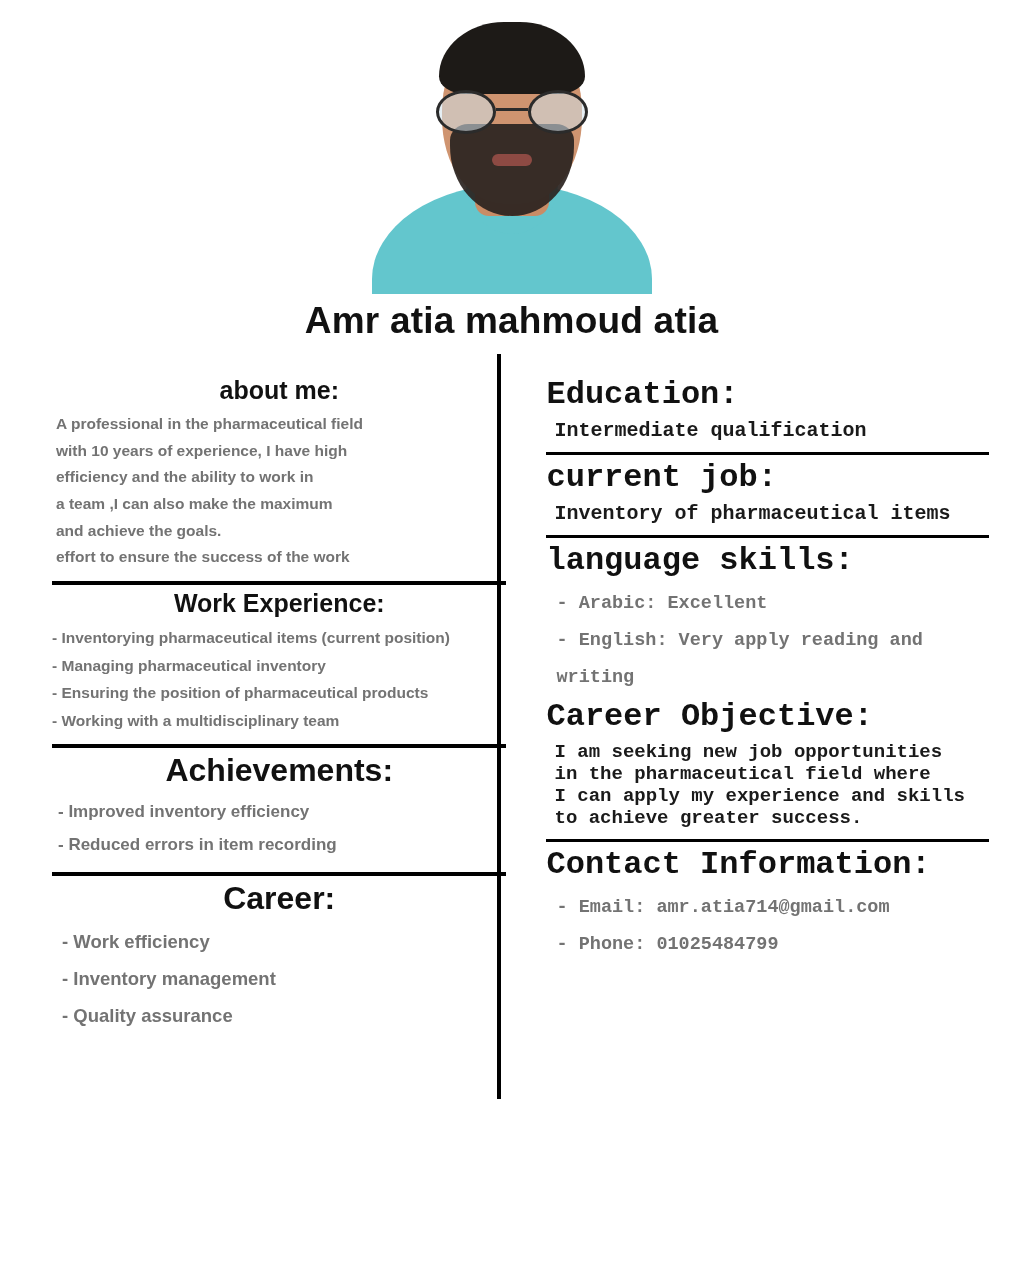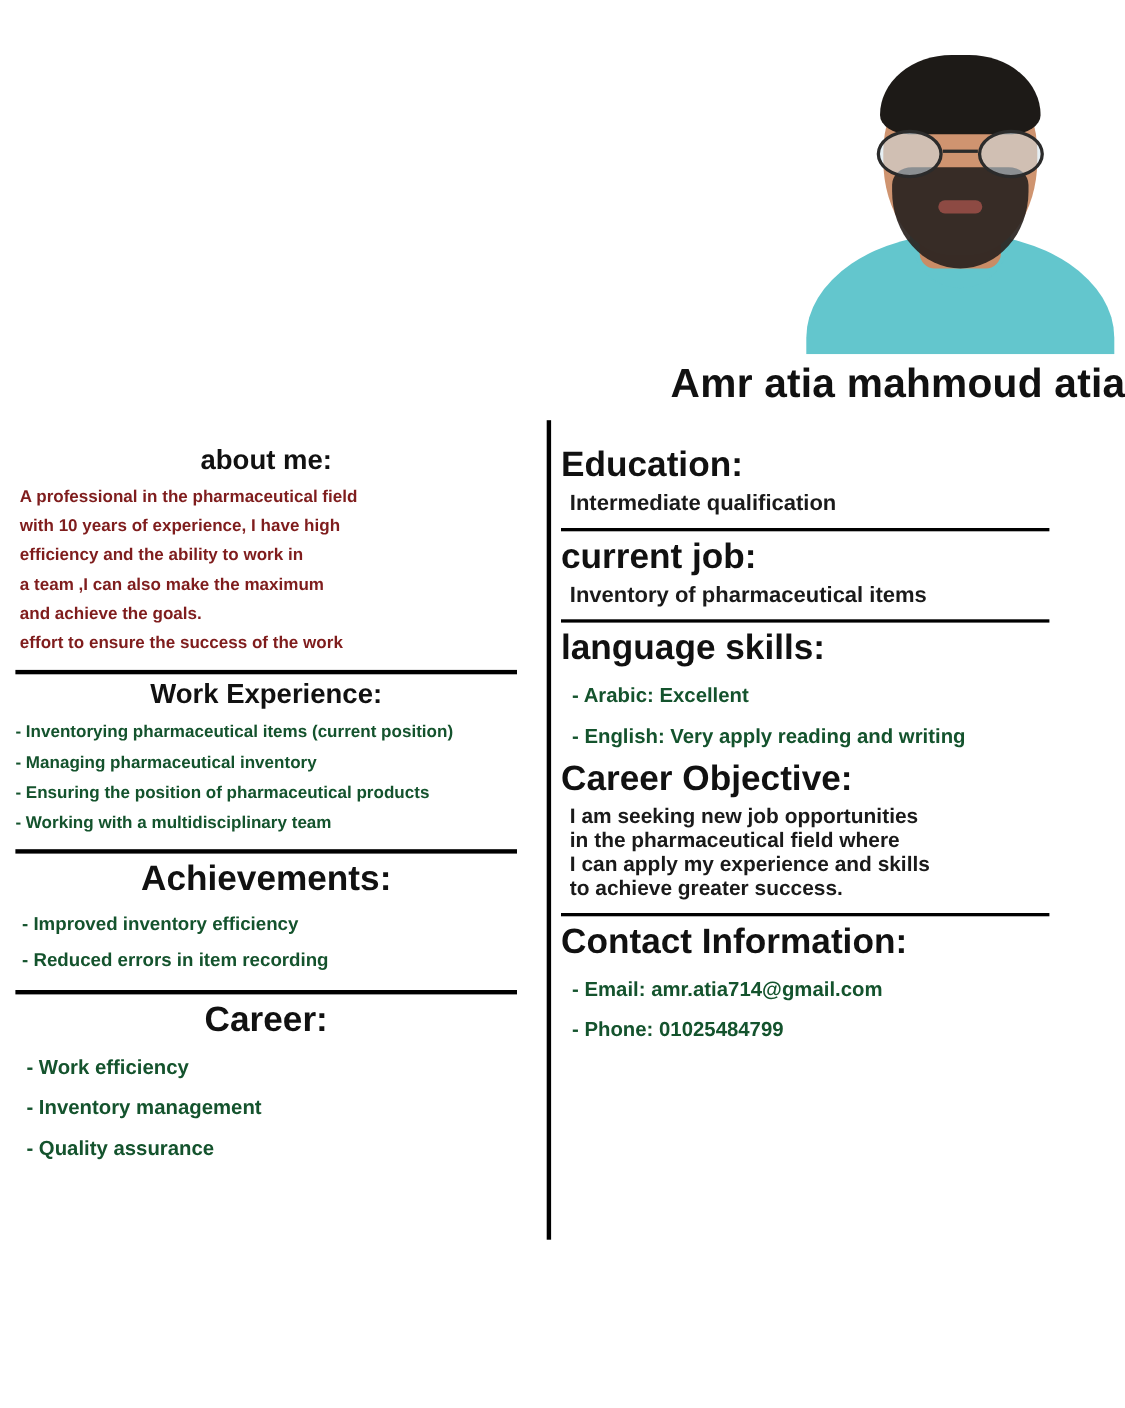--- a/index.html
+++ b/index.html
@@ -13,24 +13,24 @@
     height: 1280px;
     font-family: "Liberation Sans", sans-serif;
     color: #111111;
     position: relative;
     overflow: hidden;
   }
 
   
   .header {
     width: 100%;
-    padding-top: 32px;
+    padding-top: 4px;
     display: flex;
     flex-direction: column;
-    align-items: flex-end;
+    align-items: center;
   }
   .photo-wrap {
     width: 300px;
     height: 290px;
     position: relative;
     overflow: hidden;
   }
   
   .shoulders {
     position: absolute;
@@ -136,38 +136,39 @@
     font-weight: bold;
     letter-spacing: .2px;
     margin-top: 6px;
     color: #111;
   }
 
   
   .columns {
     display: flex;
     margin-top: 34px;
-    padding: 0 34px 0 14px;
+    padding: 0 34px 0 52px;
     position: relative;
   }
   .divider {
     position: absolute;
     left: 497px;
     top: -22px;
     width: 4px;
     height: 745px;
     background: #000;
   }
   .col-left {
     width: 470px;
     padding-right: 14px;
   }
   .col-right {
     width: 470px;
     padding-left: 26px;
+    font-family: Liberation Mono, monospace;
   }
 
   .rule {
     height: 4px;
     background: #000;
     margin: 10px 0 4px 0;
   }
   .rule.thin { height: 3px; }
 
   h2.sec {
@@ -178,32 +179,32 @@
   }
   h2.sec.center { text-align: center; }
   h2.sec.big { font-size: 32px; }
   h2.sec.xbig { font-size: 32px; }
 
   .para {
     font-size: 15.5px;
     line-height: 1.72;
     font-weight: bold;
     margin: 4px 0 0 4px;
-    color: #7f1d1d;
+    color: #737373;
   }
   ul.items {
     list-style: none;
     margin: 4px 0 0 0;
     padding: 0;
   }
   ul.items li {
     font-size: 15.5px;
     line-height: 1.78;
     font-weight: bold;
-    color: #14532d;
+    color: #737373;
   }
   ul.items.lg li {
     font-size: 17px;
     line-height: 1.95;
     padding-left: 6px;
   }
   ul.items.xl li {
     font-size: 18.5px;
     line-height: 2.0;
     padding-left: 10px;

